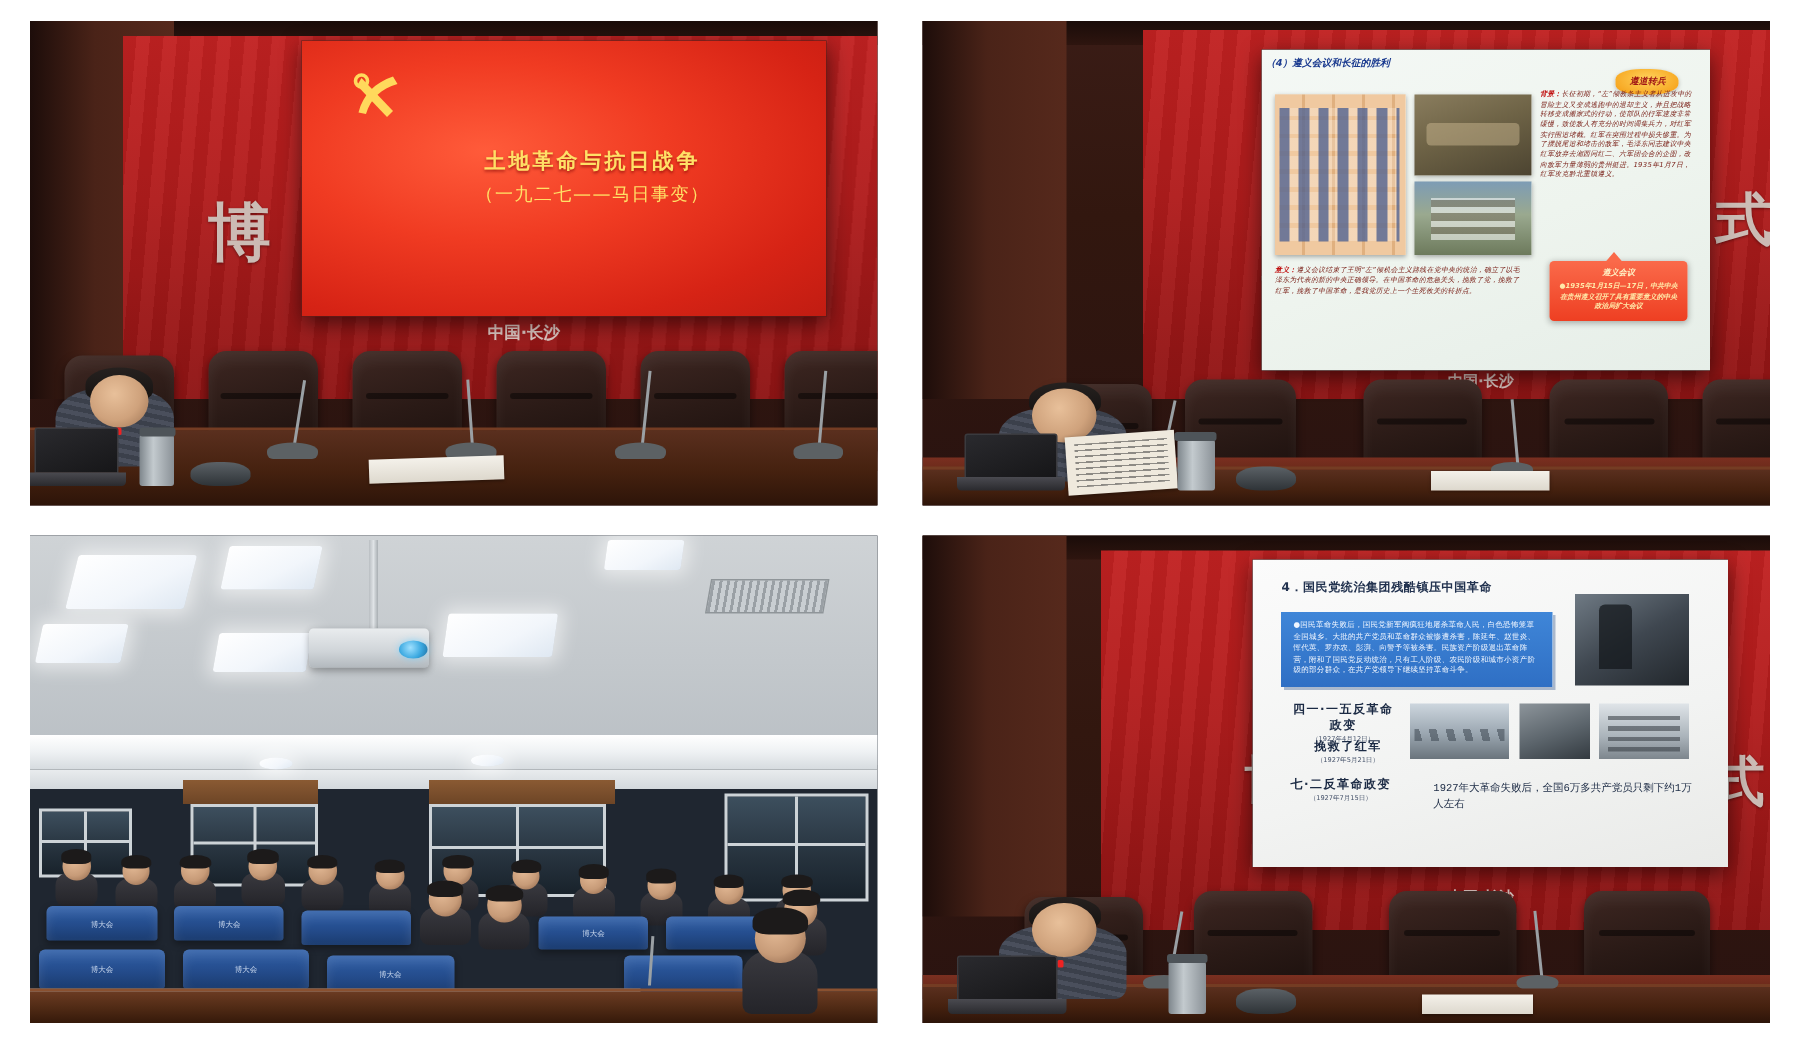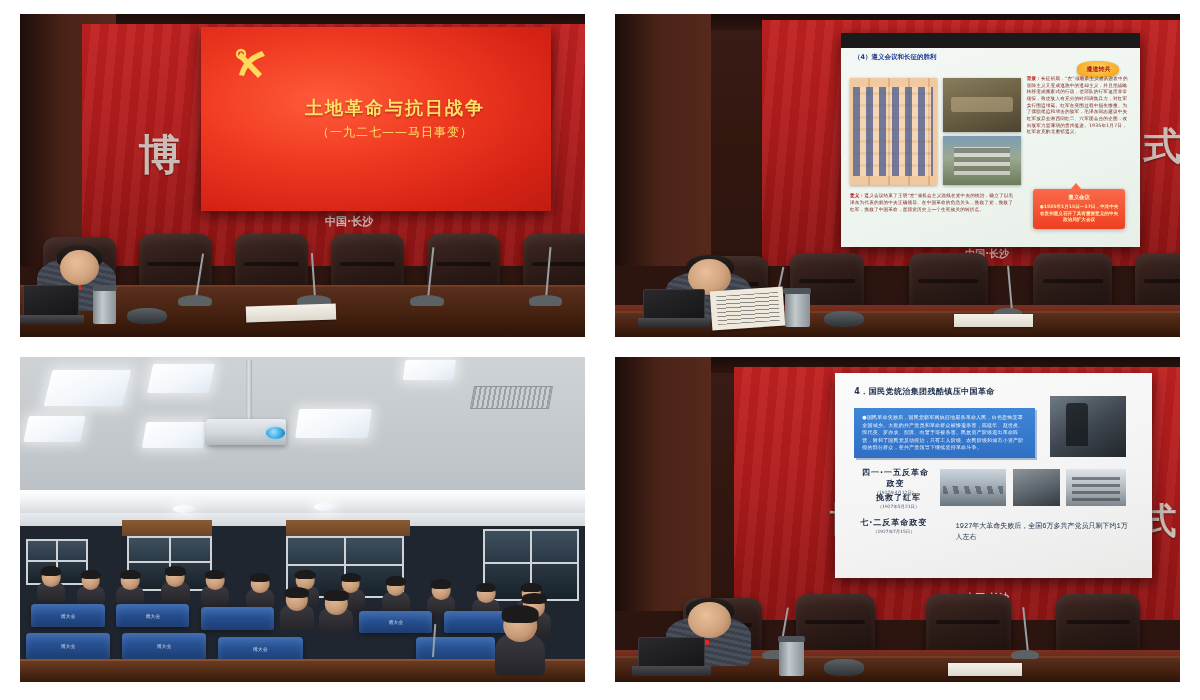--- a/index.html
+++ b/index.html
@@ -119,38 +119,39 @@
     display:flex; flex-direction:column; align-items:center; justify-content:center;
   }
   .emblem {
     position:absolute; left:9%; top:10%;
     width:44px; height:40px;
     color:#ffd95c; font-size:40px; line-height:38px;
     font-family:"DejaVu Sans", sans-serif;
   }
   .slide-red .t1 {
     color:#ffe066; font-family:"DejaVu Sans", sans-serif;
-    font-weight:700; font-size:18px; letter-spacing:2px;
+    font-weight:700; font-size:14px; letter-spacing:2px;
     margin-left:38px; text-shadow:0 1px 2px rgba(120,0,0,.6);
   }
   .slide-red .t2 {
     color:#ffe066; font-family:"DejaVu Sans", sans-serif;
     font-size:12px; letter-spacing:1px; margin-top:4px; margin-left:38px;
   }
   .slide-red .t3 {
     color:#ffffff; font-family:"DejaVu Sans", sans-serif;
     font-weight:700; font-size:17px; letter-spacing:2px; margin-top:22px;
     text-shadow:0 1px 3px rgba(120,0,0,.7);
   }
 
   
   .slide-light {
-    position:absolute; left:0; top:15px; width:100%; height:100%;
+    position:absolute; left:0; top:0; width:100%; height:100%;
     background: linear-gradient(160deg,#f4f8f5 0%, #eef4ee 55%, #e6eee8 100%);
-    padding: 5px 13px;
+    padding: 5px 3px;
+    font-style: italic;
   }
   .sl-head {
     font-family:"DejaVu Sans", sans-serif;
     font-size:6.5px; color:#1a3a8f; font-weight:700;
   }
   .sl-badge {
     position:absolute; right:7%; top:6%;
     background: radial-gradient(ellipse at 50% 40%, #ffd35c 0%, #f7a823 75%, #ec8f12 100%);
     border-radius: 40% 45% 42% 38%;
     color:#a01515; font-weight:700; font-size:6px;

